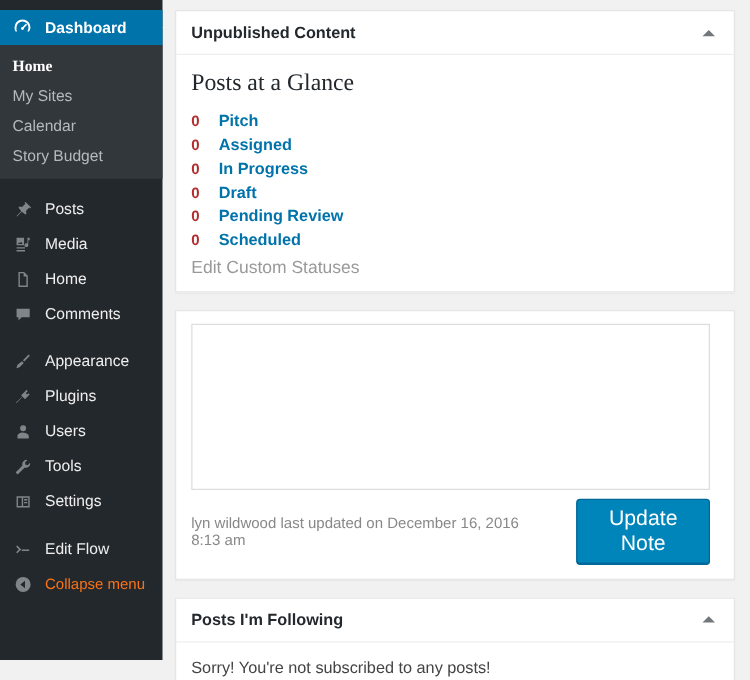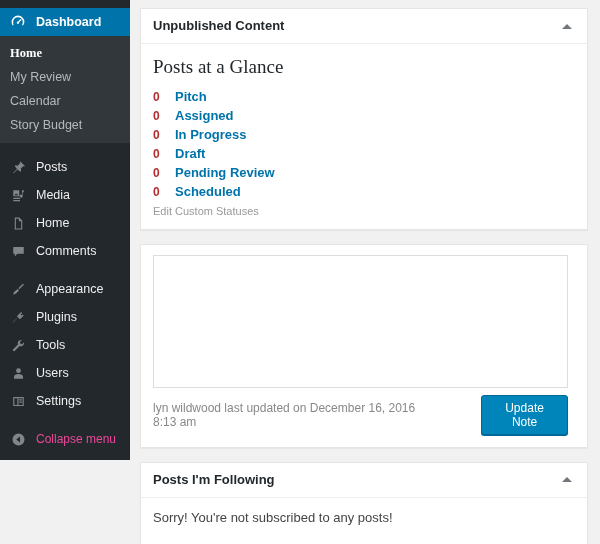--- a/index.html
+++ b/index.html
@@ -9,21 +9,21 @@
     overflow: hidden;
     background: #f1f1f1;
     font-family: "Liberation Sans", sans-serif;
   }
   body { display: flex; }
 
   
   #adminmenu {
     width: 130px;
     min-width: 130px;
-    height: 460px;
+    height: 528px;
     background: #23282d;
     color: #eee;
     font-size: 12.5px;
     position: relative;
     padding-top: 8px;
   }
   .menu-top {
     position: relative;
     display: flex;
     align-items: center;
@@ -71,21 +71,21 @@
     line-height: 16px;
     cursor: pointer;
   }
   .submenu .sub-item.current {
     color: #fff;
     font-weight: bold;
     font-family: Liberation Serif, serif;
   }
   .menu-sep { height: 10px; }
 
-  .menu-top.collapse-menu { color: #ec4899; }
+  .menu-top.collapse-menu { color: #f97316; }
   .menu-top.collapse-menu .mlabel { font-size: 12px; }
 
   
   #main {
     flex: 1;
     height: 544px;
     background: #f1f1f1;
     padding: 8px 12px 0 10px;
     overflow: hidden;
   }
@@ -145,21 +145,21 @@
     font-size: 12px;
   }
   .status-name {
     color: #0073aa;
     font-weight: bold;
     cursor: pointer;
   }
   .edit-statuses {
     margin-top: 6px;
     color: #999;
-    font-size: 11px;
+    font-size: 14px;
     cursor: pointer;
   }
 
   
   .notepad-area {
     width: 100%;
     height: 133px;
     border: 1px solid #ddd;
     background: #fff;
     resize: none;
@@ -177,21 +177,21 @@
     gap: 28px;
   }
   .notepad-meta {
     color: #888;
     font-size: 12px;
   }
   .button-primary {
     background: #0085ba;
     border: 1px solid #006799;
     color: #fff;
-    font-size: 12px;
+    font-size: 17px;
     padding: 5px 11px;
     border-radius: 3px;
     cursor: pointer;
     font-family: "Liberation Sans", sans-serif;
     box-shadow: 0 1px 0 #006799;
     margin-left: 12px;
   }
 
   
   .following-text {
@@ -210,21 +210,21 @@
       <svg width="16" height="16" viewBox="0 0 20 20" fill="#fff">
         <path d="M10 2a8 8 0 00-8 8 8 8 0 001.1 4H4.6A6.5 6.5 0 014 10a6 6 0 0112 0c0 1.4-.45 2.8-1.1 4h1.5A8 8 0 0018 10a8 8 0 00-8-8zm3.3 4.2l-3.1 3.2a1.5 1.5 0 00-.2 0 1.5 1.5 0 101.4 1l3.2-3.1-1.3-1.1z"></path>
       </svg>
     </span>
     <span class="mlabel">Dashboard</span>
     <span class="arrow"></span>
   </div>
 
   <div class="submenu">
     <span class="sub-item current">Home</span>
-    <span class="sub-item">My Review</span>
+    <span class="sub-item">My Sites</span>
     <span class="sub-item">Calendar</span>
     <span class="sub-item">Story Budget</span>
   </div>
 
   <div class="menu-sep"></div>
 
   <div class="menu-top">
     <span class="menu-icon">
       <svg width="15" height="15" viewBox="0 0 20 20" fill="#a0a5aa">
         <path d="M12.5 2l-1 1 .9.9-3.6 3.6-2.6-.6-1.2 1.2L8 11.9 3 17l.5.5 5.1-5 3.8 3l1.2-1.2-.6-2.6 3.6-3.6.9.9 1-1L12.5 2z"></path>
@@ -276,46 +276,54 @@
       <svg width="15" height="15" viewBox="0 0 20 20" fill="#a0a5aa">
         <path d="M13.5 2.5l1.4 1.4-2.1 2.1 1.4 1.4 1.4-1.4 1.4 1.4-1.4 1.4-3.6 3.6-2.8-2.8L3 15.5 2 17l1.5-1 5.9-6.2-1.5-1.5 3.6-3.6 2-2.2z"></path>
       </svg>
     </span>
     <span class="mlabel">Plugins</span>
   </div>
 
   <div class="menu-top">
     <span class="menu-icon">
       <svg width="15" height="15" viewBox="0 0 20 20" fill="#a0a5aa">
+        <path d="M10 3a3.2 3.2 0 110 6.4A3.2 3.2 0 0110 3zm0 7.8c3.1 0 6 1.6 6 3.4V17H4v-2.8c0-1.8 2.9-3.4 6-3.4z"></path>
+      </svg>
+    </span>
+    <span class="mlabel">Users</span>
+  </div>
+
+  <div class="menu-top">
+    <span class="menu-icon">
+      <svg width="15" height="15" viewBox="0 0 20 20" fill="#a0a5aa">
         <path d="M14.4 2.6a4.6 4.6 0 00-5.1 6l-6 6a1.6 1.6 0 102.2 2.2l6-6a4.6 4.6 0 005.9-5.2l-2.6 2.6-2.2-.6-.6-2.2 2.4-2.6z"></path>
       </svg>
     </span>
     <span class="mlabel">Tools</span>
   </div>
 
   <div class="menu-top">
     <span class="menu-icon">
       <svg width="15" height="15" viewBox="0 0 20 20" fill="#a0a5aa">
-        <path d="M10 3a3.2 3.2 0 110 6.4A3.2 3.2 0 0110 3zm0 7.8c3.1 0 6 1.6 6 3.4V17H4v-2.8c0-1.8 2.9-3.4 6-3.4z"></path>
-      </svg>
-    </span>
-    <span class="mlabel">Users</span>
-  </div>
-
-  <div class="menu-top">
-    <span class="menu-icon">
-      <svg width="15" height="15" viewBox="0 0 20 20" fill="#a0a5aa">
         <path d="M3 4h14v12H3V4zm1.5 1.5v9h4v-9h-4zm5.5 0v9h5.5v-9H10zm1 1.5h3.5v1.5H11V7zm0 3h3.5v1.5H11V10z"></path>
       </svg>
     </span>
     <span class="mlabel">Settings</span>
   </div>
 
   <div class="menu-sep"></div>
 
+  <div class="menu-top">
+    <span class="menu-icon">
+      <svg width="15" height="15" viewBox="0 0 20 20" fill="#a0a5aa">
+        <path d="M2.5 7l3 3-3 3 1.2 1.2L8 10 3.7 5.8 2.5 7zm6 3h8v1.6h-8V10z"></path>
+      </svg>
+    </span>
+    <span class="mlabel">Edit Flow</span>
+  </div>
 
   <div class="menu-top collapse-menu">
     <span class="menu-icon">
       <svg width="15" height="15" viewBox="0 0 20 20" fill="#a0a5aa">
         <path d="M10 2a8 8 0 100 16 8 8 0 000-16zm2 4v8l-5-4 5-4z"></path>
       </svg>
     </span>
     <span class="mlabel">Collapse menu</span>
   </div>
 

